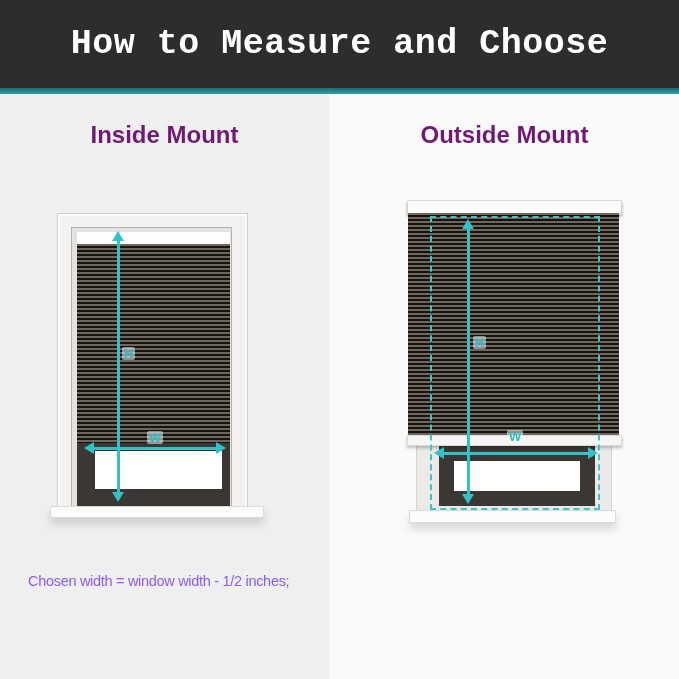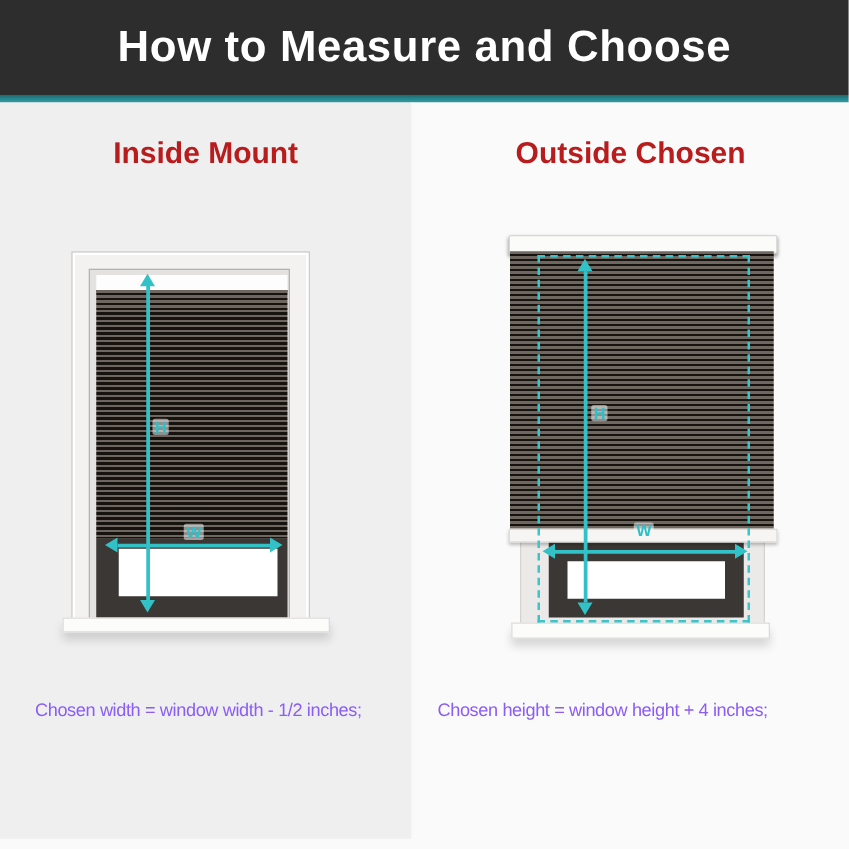--- a/index.html
+++ b/index.html
@@ -1,29 +1,29 @@
 <!DOCTYPE html>
 <html><head>
 <meta charset="utf-8">
 <style>
   html,body{margin:0;padding:0;}
   body{
     width:679px;height:679px;overflow:hidden;position:relative;
     font-family:"Liberation Sans", sans-serif;background:#fafafa;
   }
   
-  .header{height:76px;background:#2d2d2d;display:flex;align-items:center;justify-content:center;}
+  .header{height:88px;background:#2d2d2d;display:flex;align-items:center;justify-content:center;font-family:Liberation Mono, monospace;}
   .header h1{margin:0;color:#ffffff;font-size:35px;font-weight:800;letter-spacing:.5px;}
   .accent{height:6px;background:linear-gradient(#1d6b71,#2fa0a6);}
   
   .main{display:flex;height:589px;}
   .panel{position:relative;height:589px;}
   .panel.inside{width:329px;background:#efefef;}
   .panel.outside{flex:1;background:#fafafa;border-left:1px solid #f5f5f5;}
-  .panel-heading{padding-top:27px;text-align:center;font-size:24px;font-weight:bold;color:#b91c1c;}
+  .panel-heading{padding-top:27px;text-align:center;font-size:24px;font-weight:bold;color:#701a75;}
   
   .abs{position:absolute;}
   .blind{
     background:repeating-linear-gradient(to bottom,#6e675f 0px,#6e675f 2px,#16120e 2px,#16120e 4px);
   }
   .mlabel{position:absolute;font-size:13px;font-weight:bold;color:#2fc0c7;line-height:13px;
           background:rgba(245,245,245,.55);padding:0 2px;border-radius:2px;}
   .vline{position:absolute;width:3px;background:#33c1c8;}
   .hline{position:absolute;height:3px;background:#33c1c8;}
   .head{position:absolute;width:0;height:0;}
@@ -91,21 +91,21 @@
     <div class="hline" style="left:94px;top:353px;width:122px;"></div>
     <div class="head right" style="left:216px;top:348px;"></div>
     <div class="mlabel" style="left:147px;top:337px;">W</div>
 
     <div class="notes">
       <div>Chosen width = window width - 1/2 inches;</div>
     </div>
   </div>
 
   <div class="panel outside">
-    <div class="panel-heading">Outside Chosen</div>
+    <div class="panel-heading">Outside Mount</div>
 
     <div class="abs out-winframe">
       <div class="abs out-recess">
         <div class="abs out-pane"></div>
       </div>
     </div>
     <div class="abs out-sill"></div>
 
     <div class="abs out-headrail"></div>
     <div class="abs out-blind blind"></div>
@@ -117,17 +117,16 @@
     <div class="vline" style="left:137px;top:135px;height:265px;"></div>
     <div class="head down" style="left:132px;top:400px;"></div>
     <div class="mlabel" style="left:143px;top:242px;">H</div>
 
     <div class="head left" style="left:104px;top:353px;"></div>
     <div class="hline" style="left:114px;top:358px;width:144px;"></div>
     <div class="head right" style="left:258px;top:353px;"></div>
     <div class="mlabel" style="left:177px;top:336px;">W</div>
 
     <div class="notes">
-      <div>Chosen height = window height + 4 inches;</div>
     </div>
   </div>
 
 </div>
 
 </body></html>

